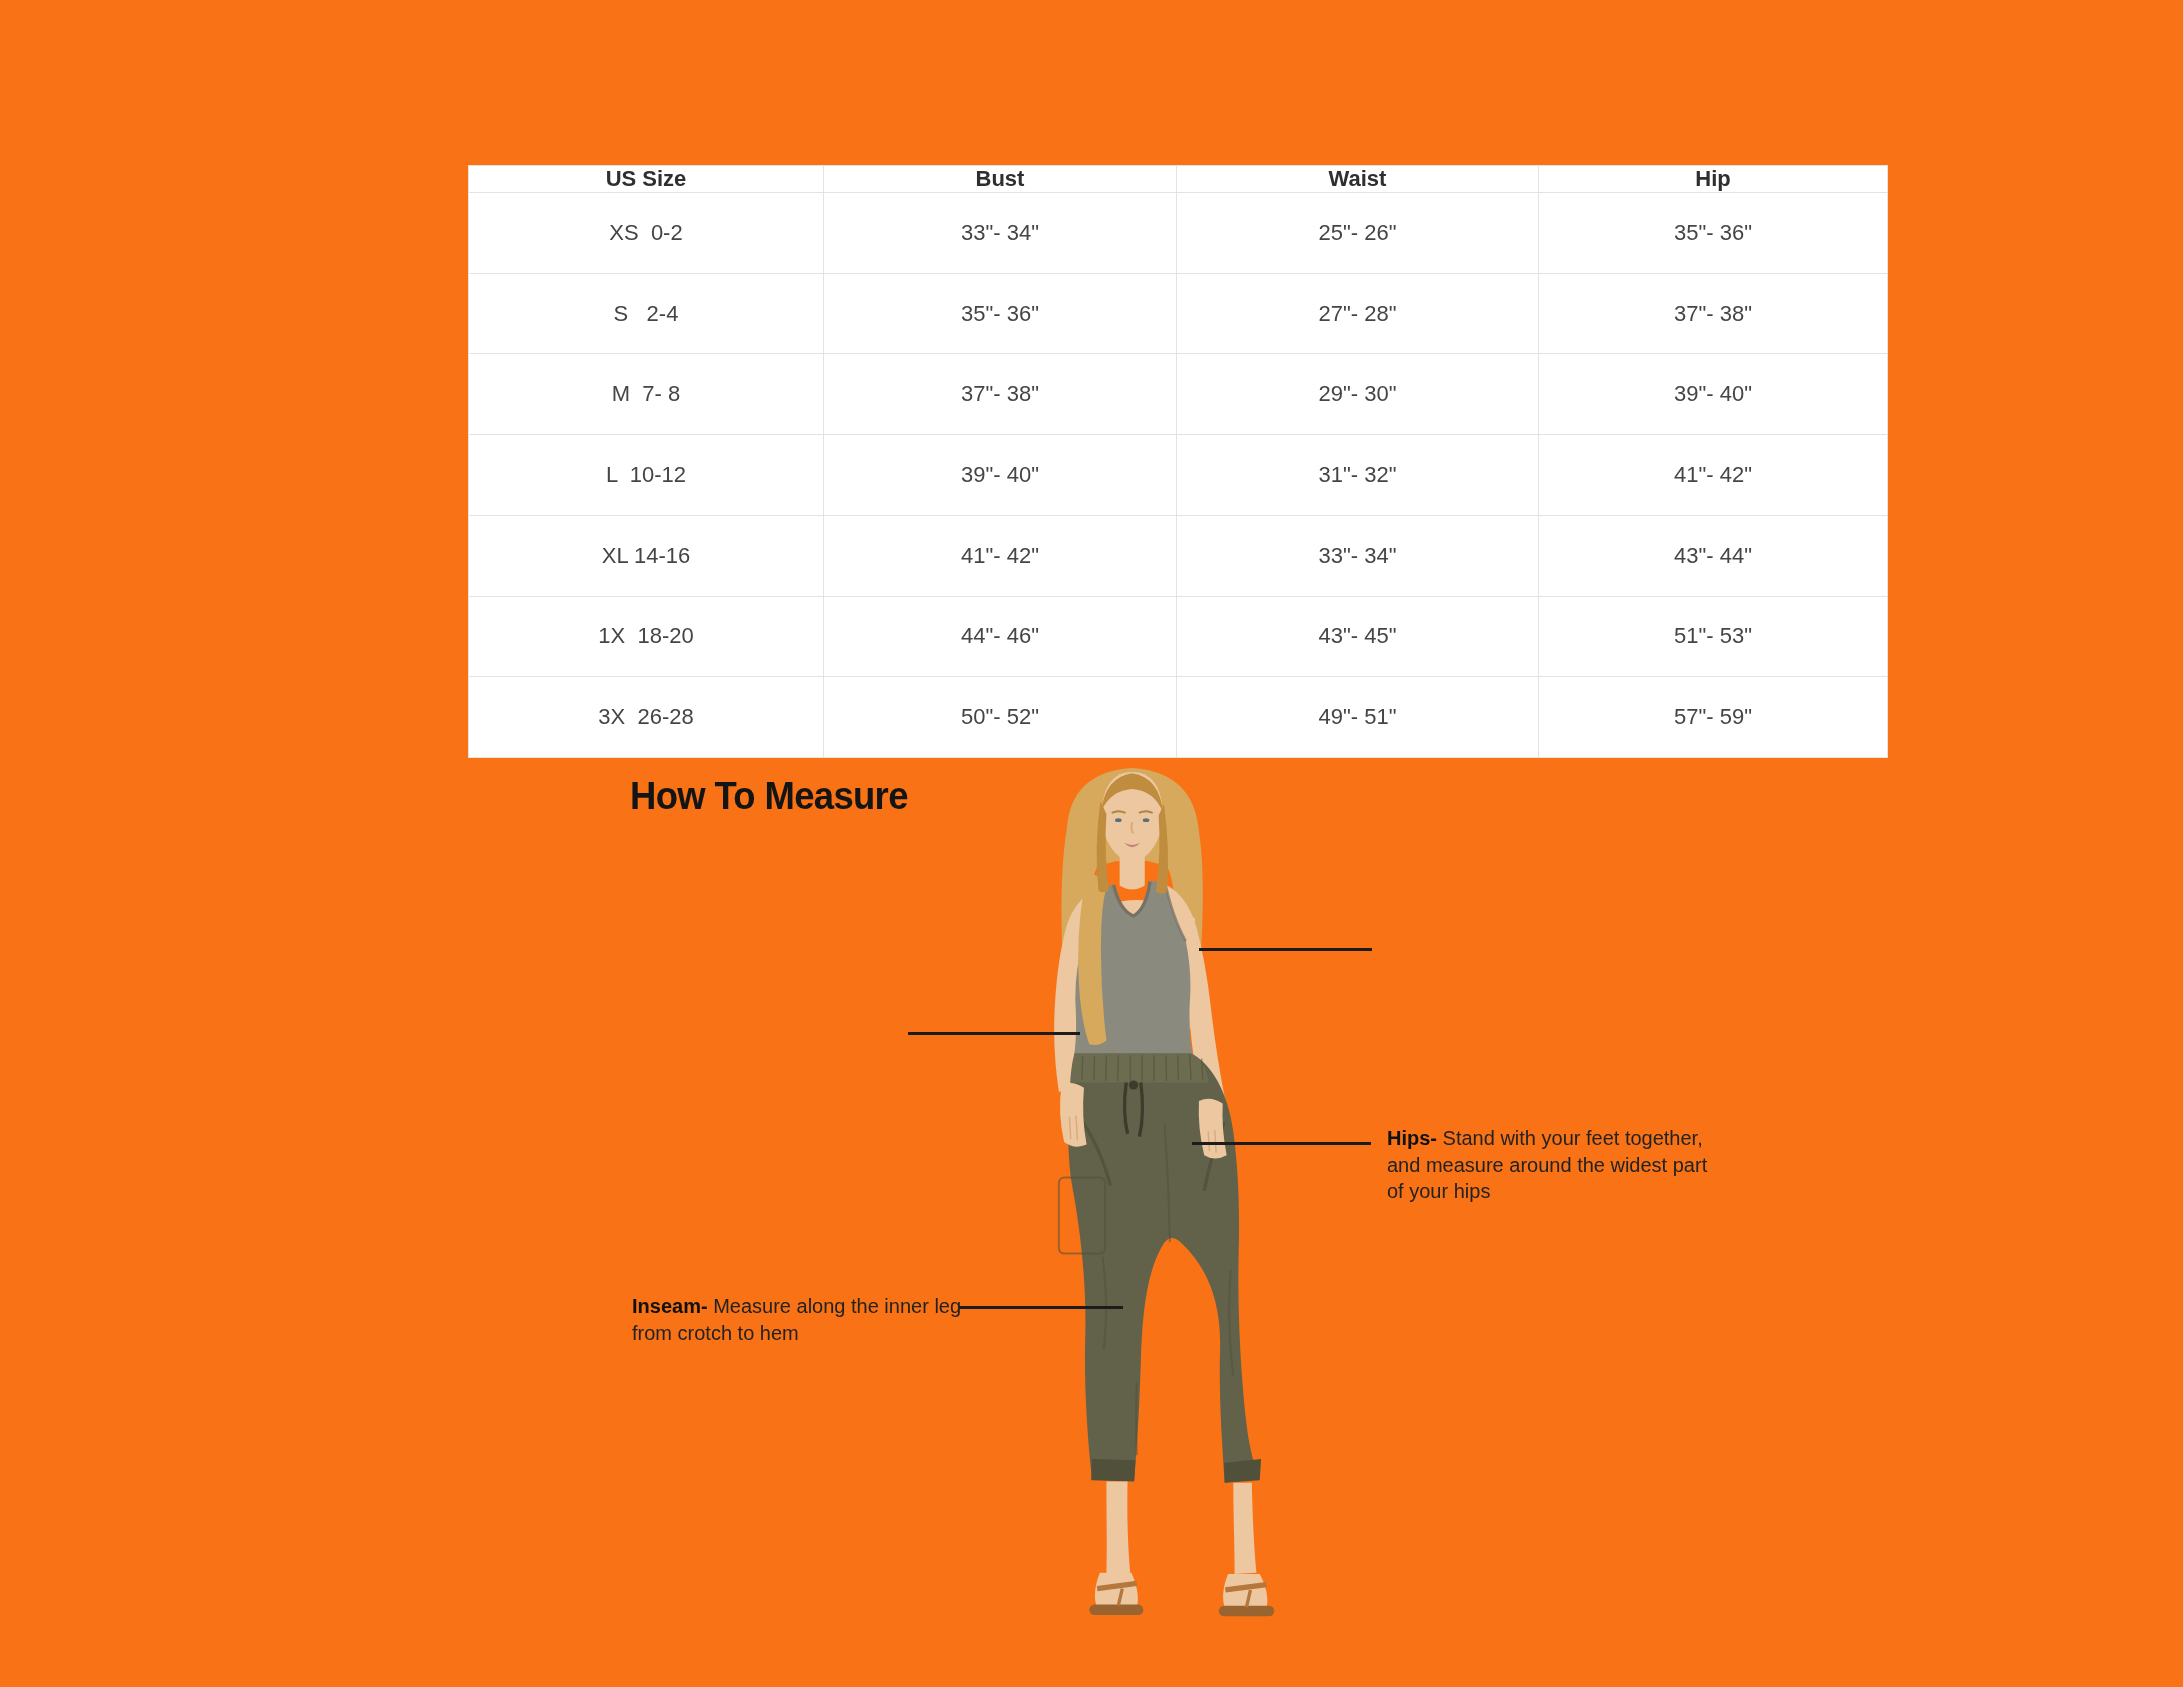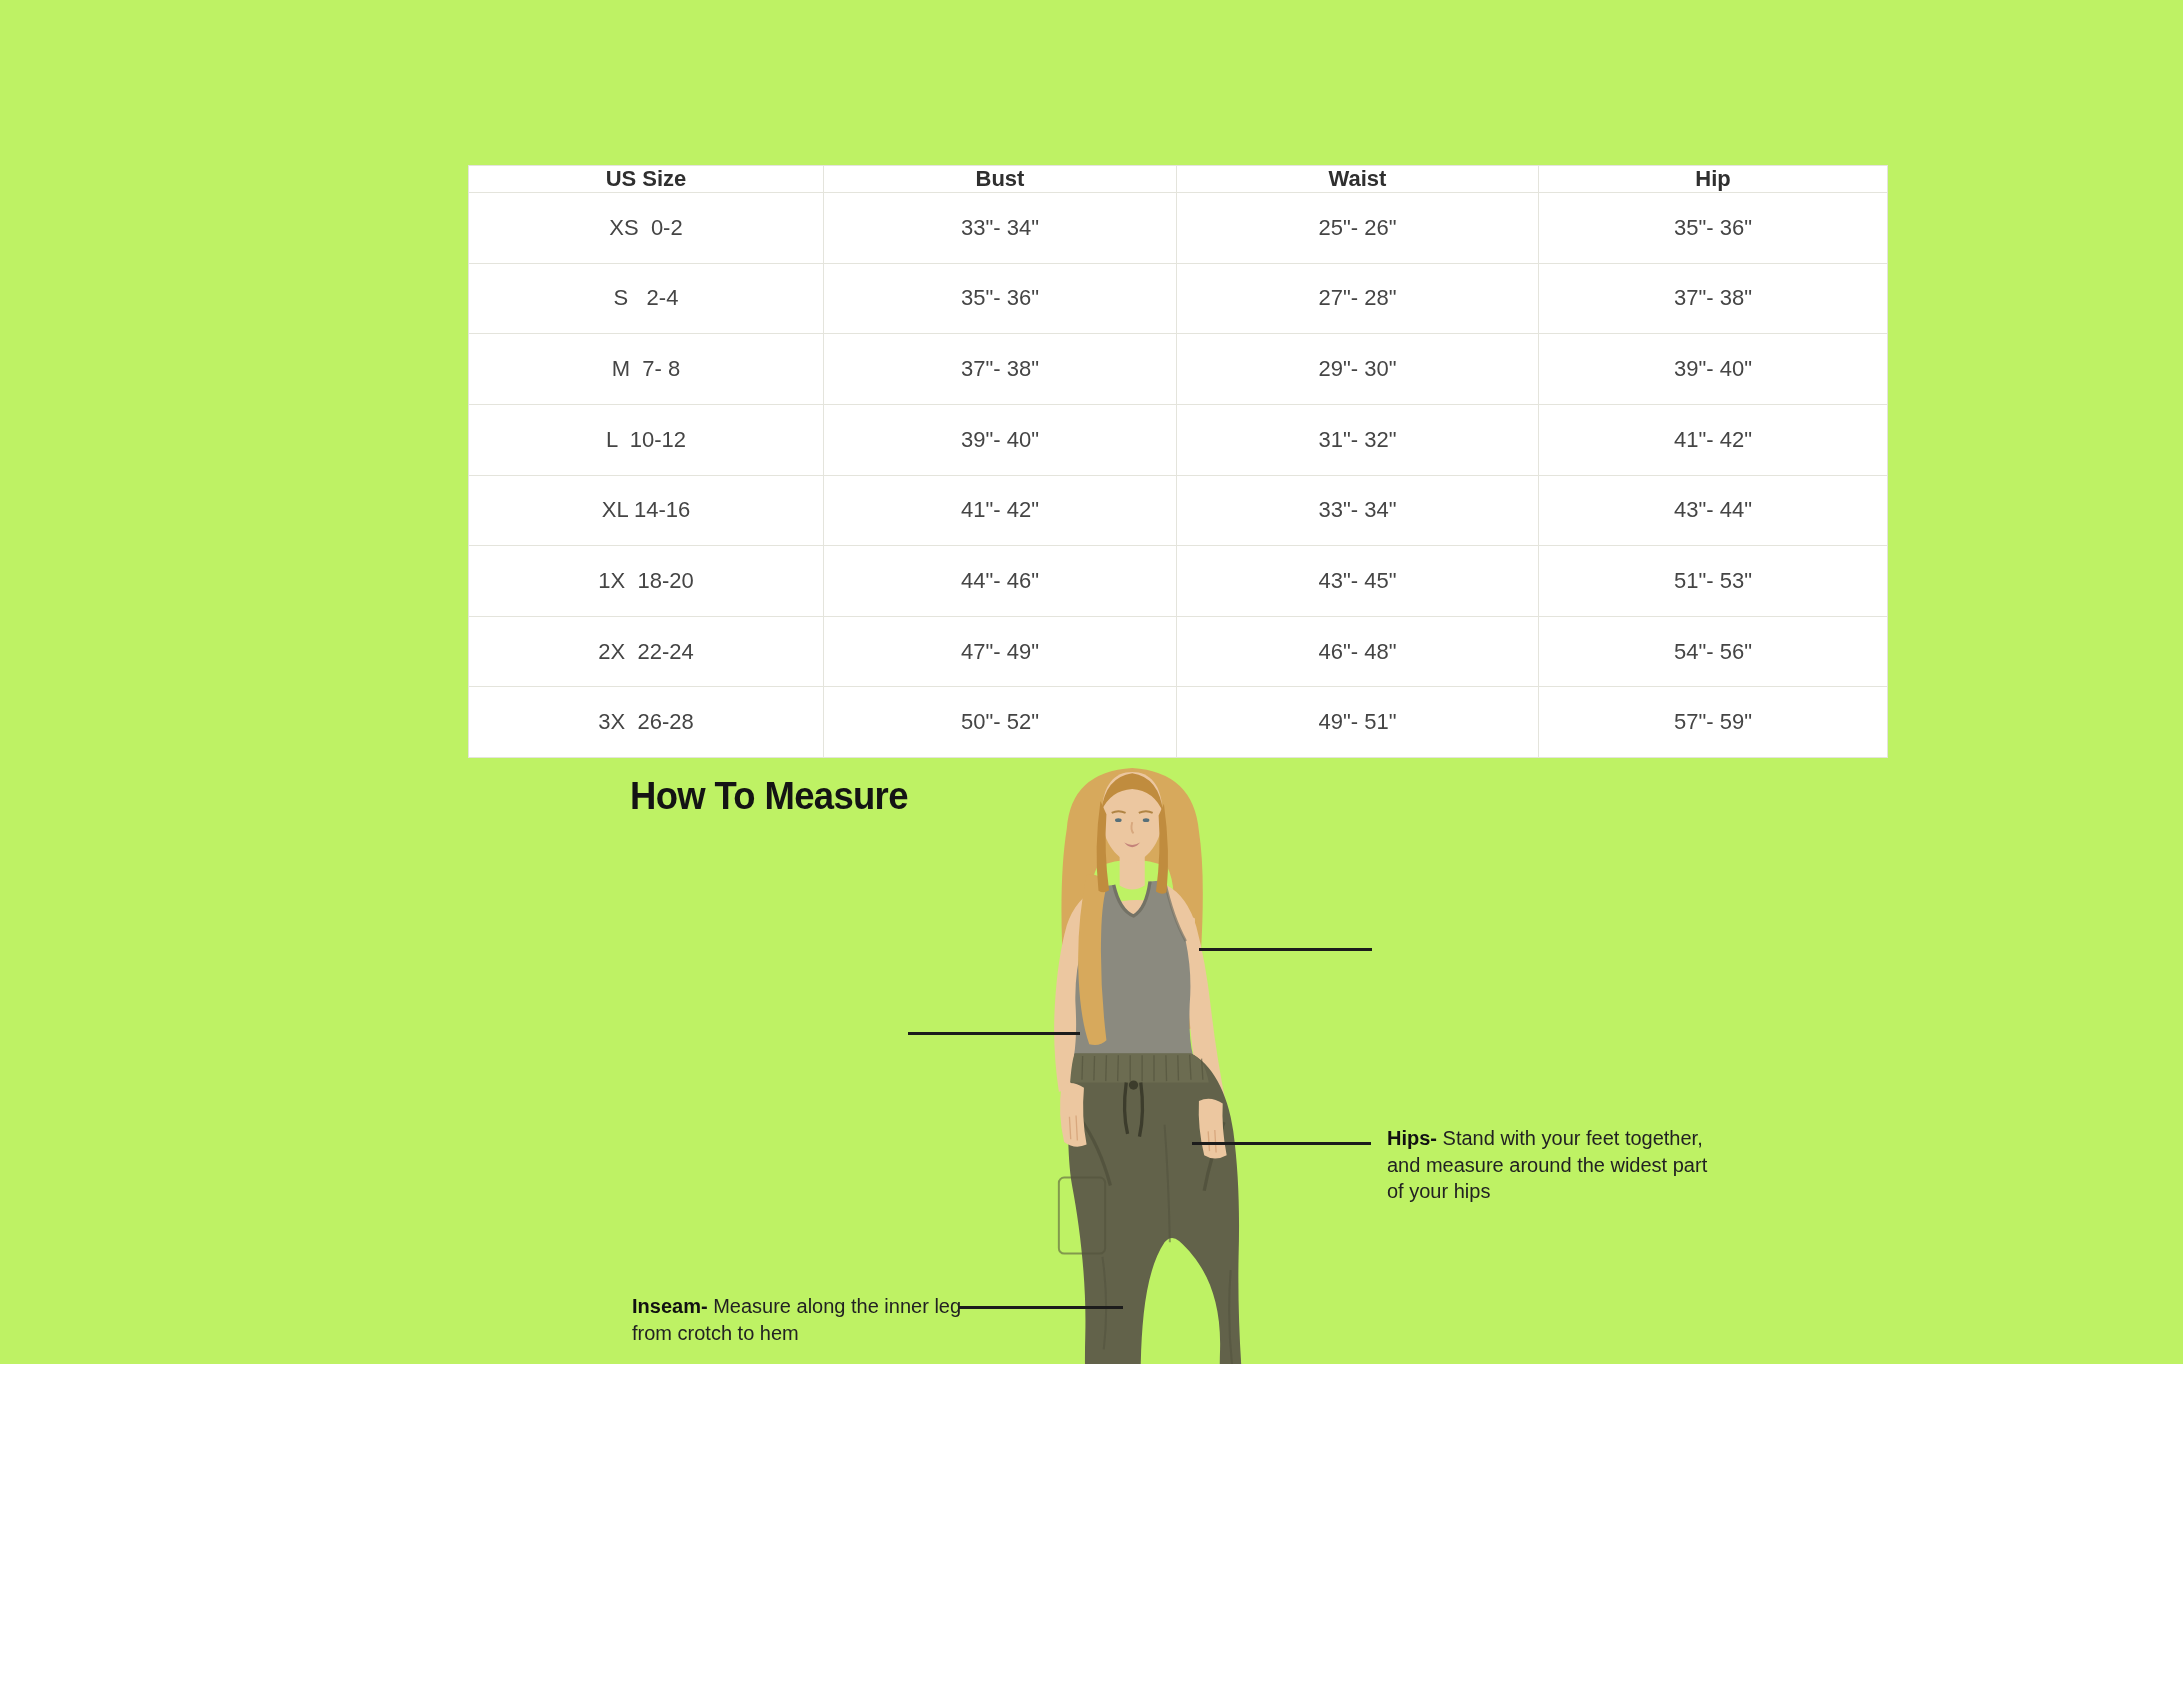--- a/index.html
+++ b/index.html
@@ -1,17 +1,17 @@
 <!DOCTYPE html>
 <html style="--skin: #ecc7a0; --skin-shadow: #d8a87e; --hair: #d7a95c; --hair-dark: #c08c3e; --tank: #8b8a7f; --tank-dark: #737266; --pants: #62624a; --pants-dark: #50503b; --waistband: #6c6c51; --sandal: #b5773b; --sole: #9a6430; --line: #1c1c1c;font-size:10.6px"><head>
 <meta charset="utf-8">
 <style>
   html,body{margin:0;padding:0;background:#ffffff;}
   .page{
-    position:relative;width:2183px;height:1364px;background:#bef264;overflow:hidden;
+    position:relative;width:2183px;height:1687px;background:#f97316;overflow:hidden;
     font-family:"Liberation Sans", sans-serif;color:#3c3c3c;
   }
   
   .size-table{
     position:absolute;left:468px;top:165px;width:1419px;height:593px;
     border-collapse:collapse;table-layout:fixed;background:#ffffff;
   }
   .size-table th,.size-table td{
     border:1.3px solid #e4e4dc;text-align:center;vertical-align:middle;
     font-size:22px;white-space:pre;padding:0;
@@ -99,26 +99,20 @@
         <td>33"- 34"</td>
         <td>43"- 44"</td>
       </tr>
       <tr>
         <td>1X  18-20</td>
         <td>44"- 46"</td>
         <td>43"- 45"</td>
         <td>51"- 53"</td>
       </tr>
       <tr>
-        <td>2X  22-24</td>
-        <td>47"- 49"</td>
-        <td>46"- 48"</td>
-        <td>54"- 56"</td>
-      </tr>
-      <tr>
         <td>3X  26-28</td>
         <td>50"- 52"</td>
         <td>49"- 51"</td>
         <td>57"- 59"</td>
       </tr>
     </tbody>
   </table>
 
   <div class="htm-title">How To Measure</div>
 

